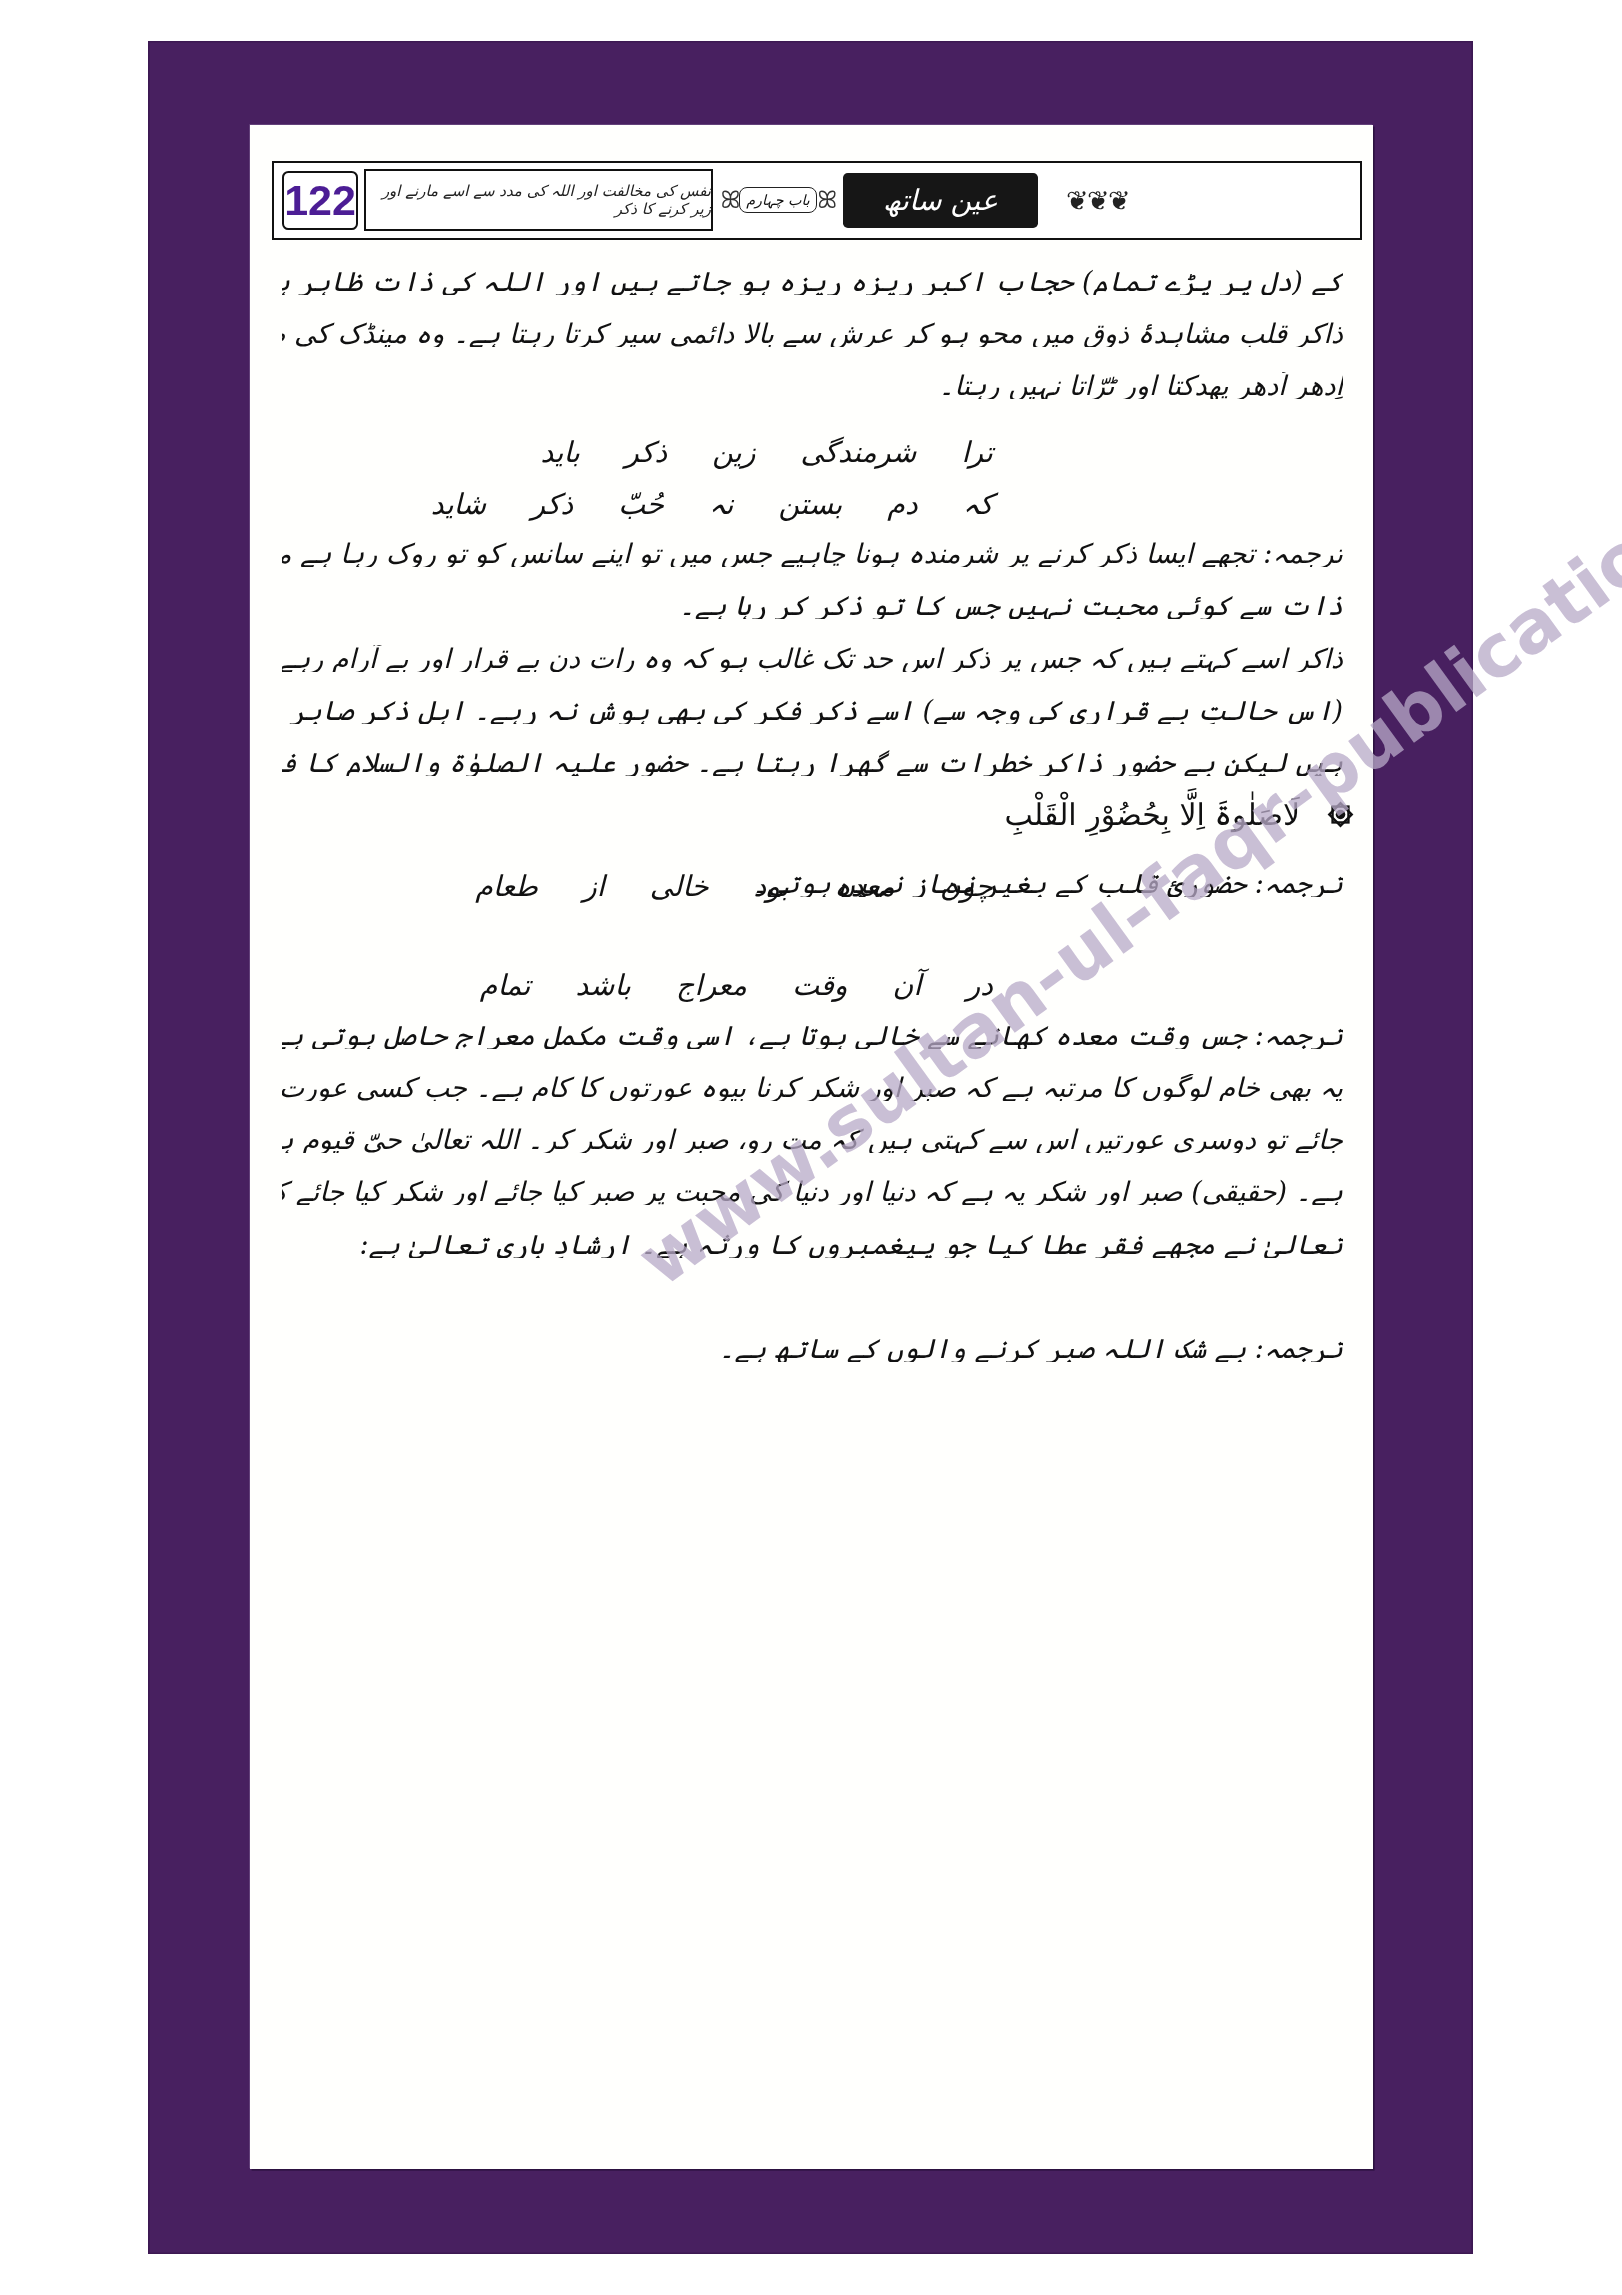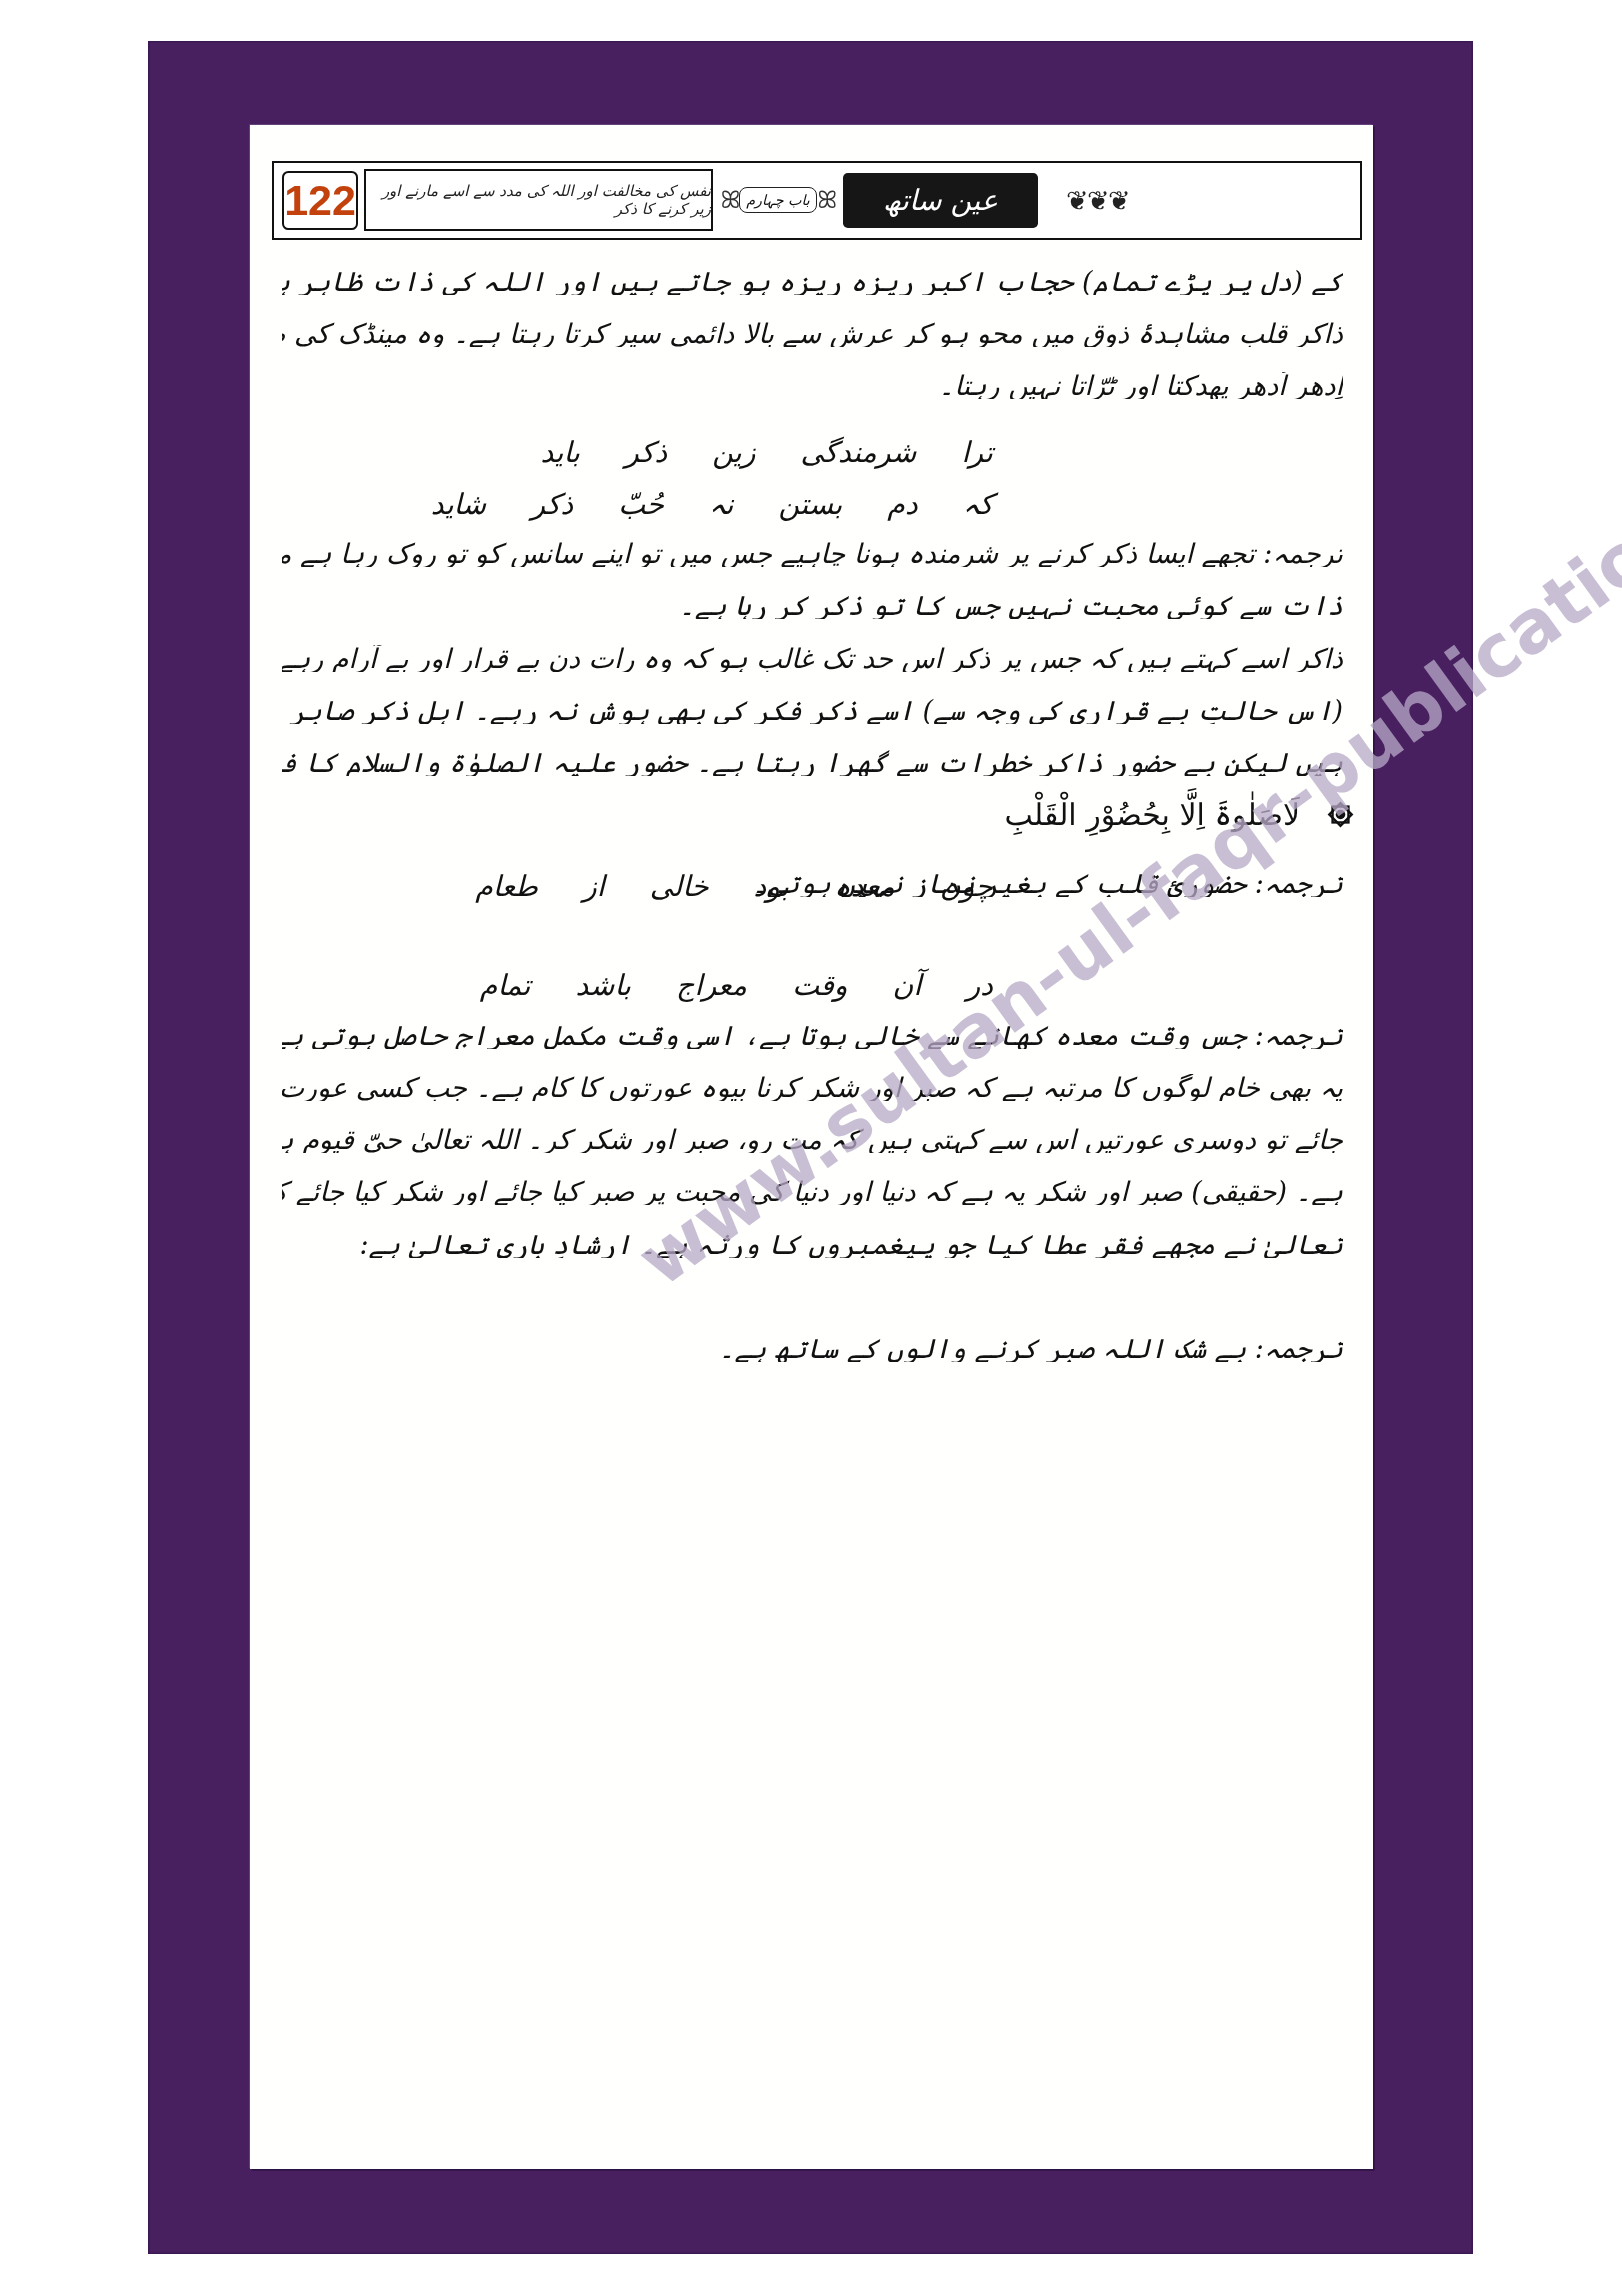--- a/index.html
+++ b/index.html
@@ -8,21 +8,21 @@
   .frame { position:absolute; left:148px; top:41px; width:1325px; height:2213px;
            background:#482060; box-shadow: inset 0 0 0 1.6px #3c1852; }
   .page { position:absolute; left:250px; top:125px; width:1123px; height:2044px;
           background:#fffffd; box-shadow: 1.6px 1.6px 0 #2c1240, -0.8px -0.8px 0 #6a4a80; }
   
   .header { position:absolute; left:22px; top:36px; width:1090px; height:79px;
             border:2.4px solid #111; box-sizing:border-box; background:#fff; }
   .pg-box { position:absolute; left:8px; top:8px; width:76px; height:59px;
             border:2.4px solid #111; border-radius:6.3px; box-sizing:border-box;
             display:flex; align-items:center; justify-content:center;
-            font-family:"Liberation Sans", sans-serif; font-weight:bold; font-size:43px; color:#c2410c; }
+            font-family:"Liberation Sans", sans-serif; font-weight:bold; font-size:43px; color:#4c1d95; }
   .topic-box { position:absolute; left:90px; top:6.3px; width:349px; height:62px;
                border:2.4px solid #111; border-radius:0; box-sizing:border-box;
                display:flex; align-items:center; justify-content:center;
                direction:rtl; font-family:"DejaVu Serif", serif; font-style:italic; font-size:15px; color:#222; }
   .orn { position:absolute; top:3.2px; height:68px; display:flex; align-items:center; justify-content:center;
          color:#222; font-size:20.6px; line-height:1; letter-spacing:-1.6px; }
   .orn.chapter { left:444px; width:120px; }
   .chap-label { border:1.6px solid #222; border-radius:8px; padding:4.8px 6.3px; background:#fff;
                 direction:rtl; font-family:"DejaVu Serif", serif; font-size:14.3px; font-style:italic; color:#111; }
   .orn-side { font-size:24px; color:#333; }

